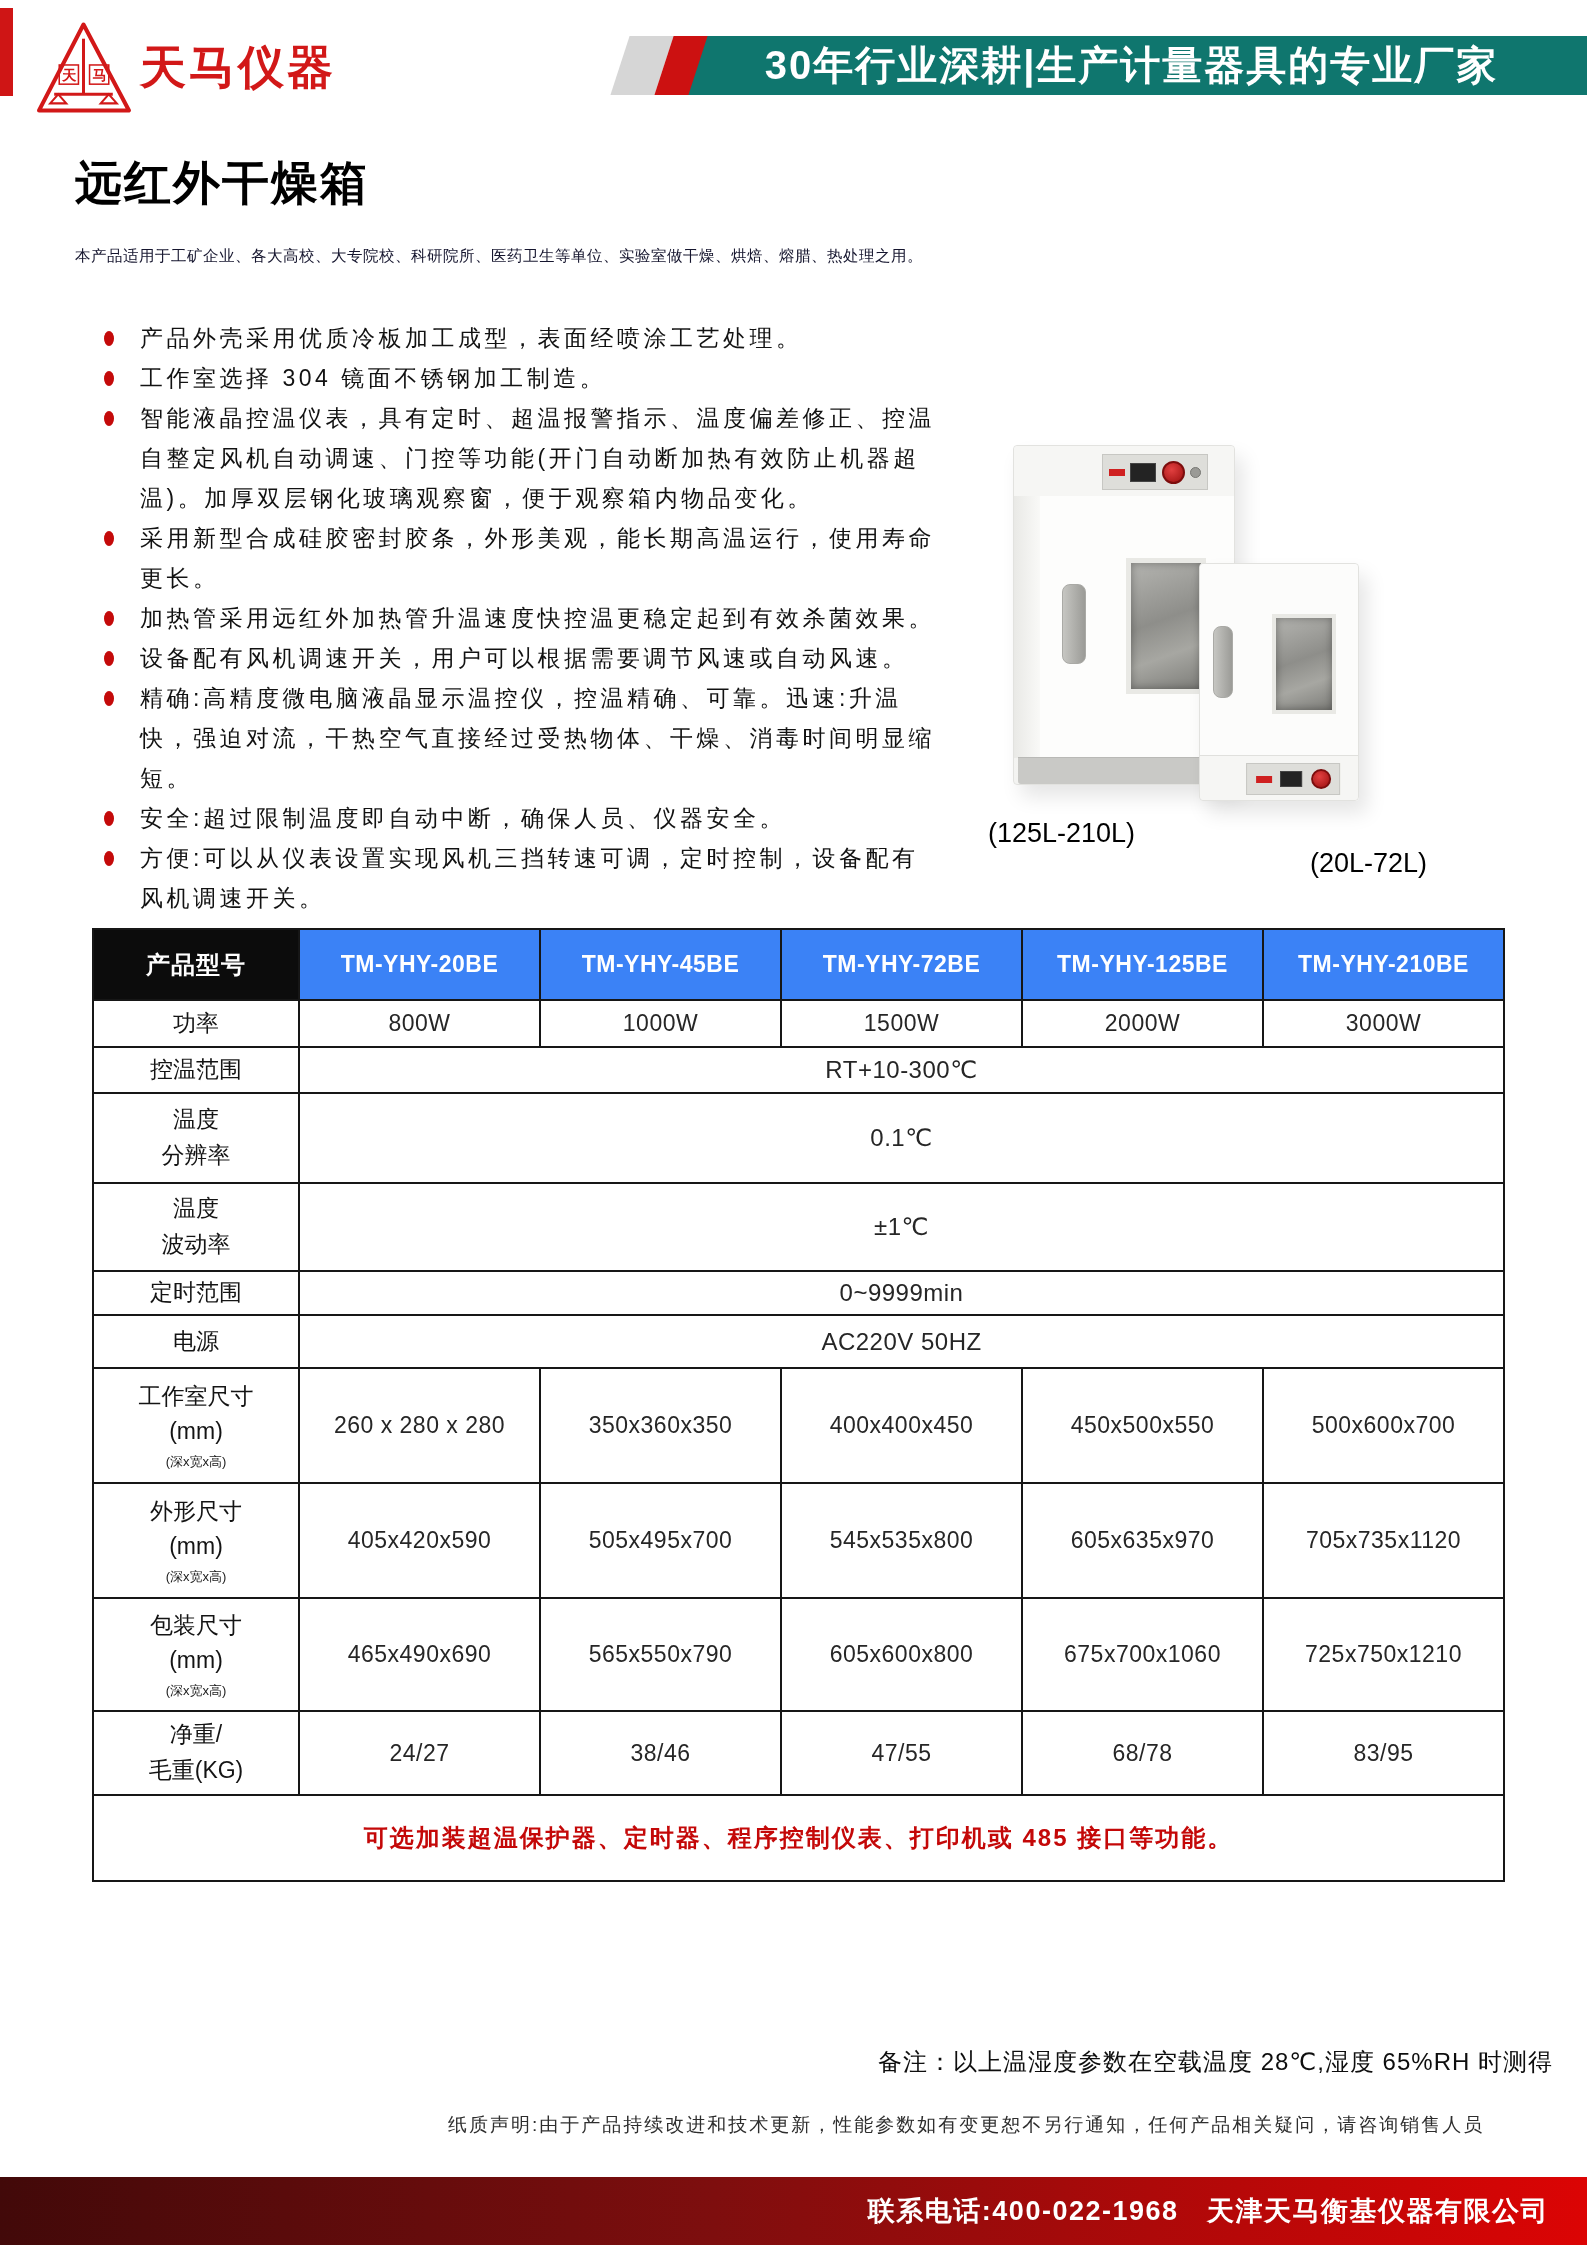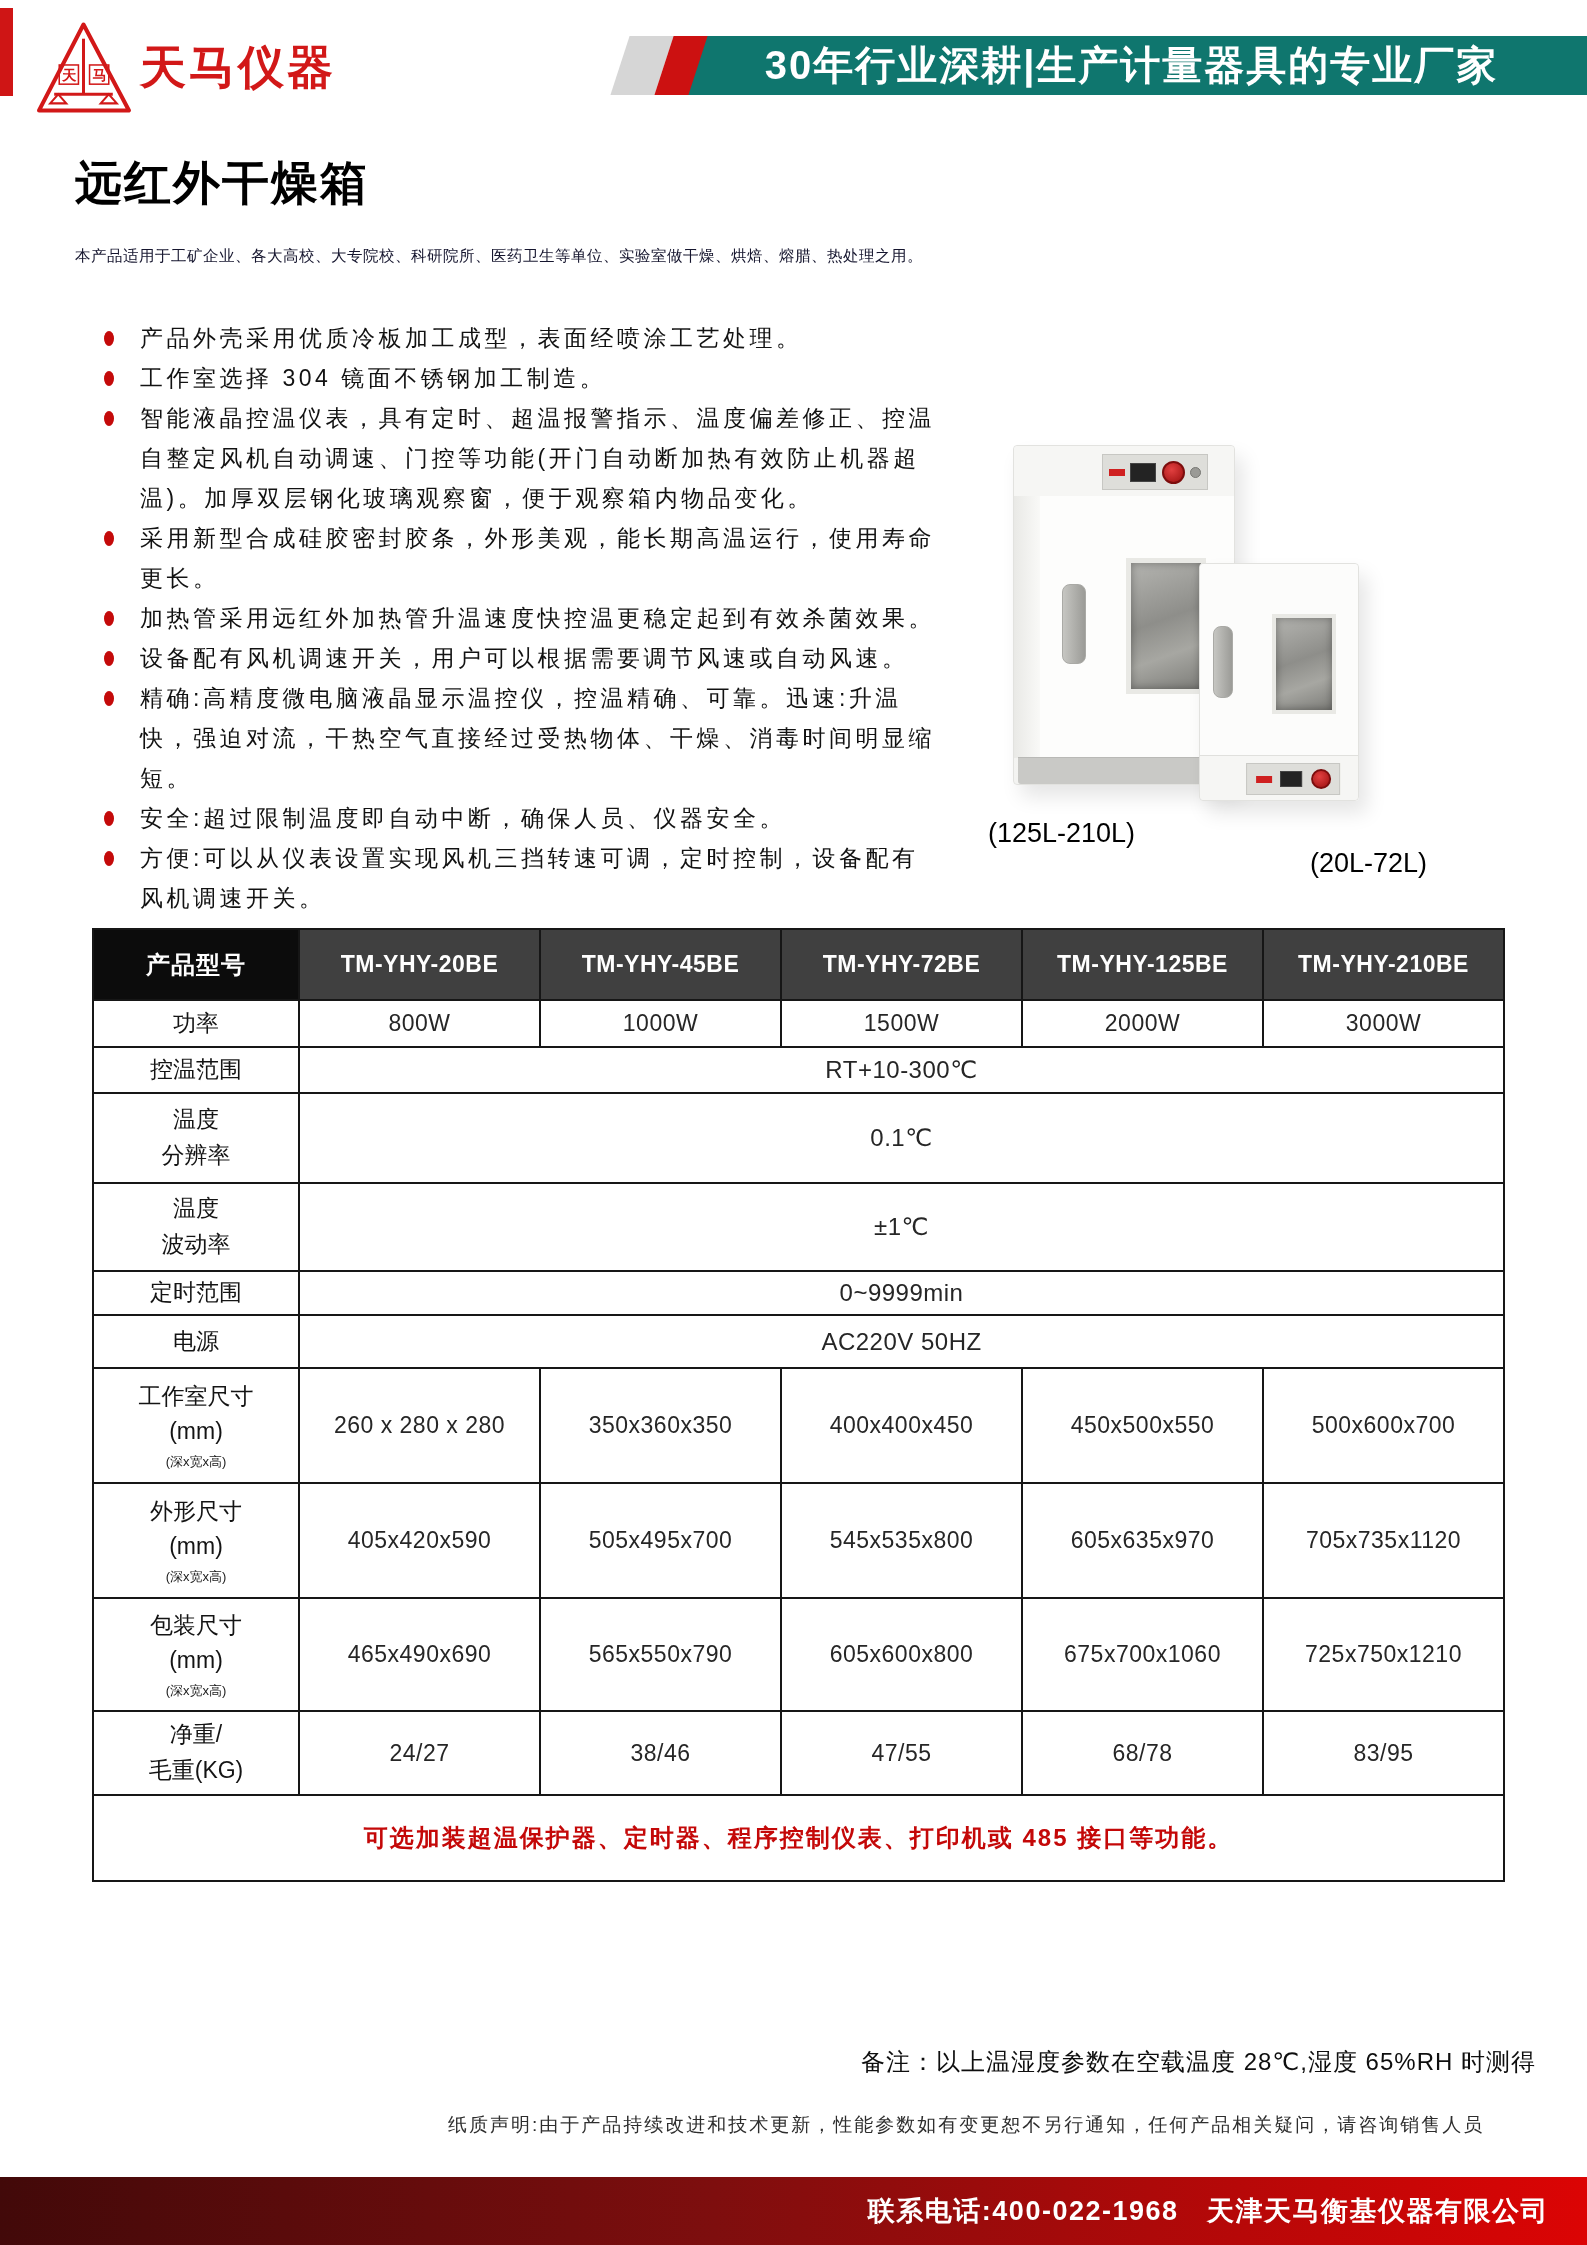--- a/index.html
+++ b/index.html
@@ -60,32 +60,32 @@
   .os-panel .control-knob { width:16px; height:16px; }
   .img-label { position:absolute; font-size:27px; color:#000; white-space:nowrap;margin-top:21px; }
   .img-label.large { left:8px; top:372px; }
   .img-label.small { left:330px; top:402px; }
   
   .spec-wrap { position:absolute; left:92px; top:928px; }
   table.spec { border-collapse:collapse; table-layout:fixed; width:1413px; }
   .spec th, .spec td { border:2px solid #161616; text-align:center; vertical-align:middle; padding:0 4px; }
   .spec thead th { height:69px; }
   .spec th.corner { background:#0c0c0c; color:#fff; font-size:24px; font-weight:700; letter-spacing:1px; }
-  .spec th.model  { background:#404040; color:#fff; font-size:23px; font-weight:600; letter-spacing:0.5px; }
+  .spec th.model  { background:#3b82f6; color:#fff; font-size:23px; font-weight:600; letter-spacing:0.5px; }
   .spec td.lbl { font-size:23px; color:#141414; white-space:pre-line; line-height:1.55; }
   .spec td.val, .spec td.spanv { font-size:23px; color:#262626; letter-spacing:0.5px; }
   .spec td.spanv { font-size:24px; }
   .spec .sub { display:block; font-size:13px; color:#1a1a1a; margin-top:2px; letter-spacing:0; }
   .spec td.optnote { color:#c40808; font-size:24px; font-weight:700; letter-spacing:2px; }
   tr.r0 td{height:46px} tr.r1 td{height:45px} tr.r2 td{height:44px}
   tr.r3 td{height:88px} tr.r4 td{height:86px} tr.r5 td{height:42px}
   tr.r6 td{height:51px} tr.r7 td{height:113px} tr.r8 td{height:113px}
   tr.r9 td{height:111px} tr.r10 td{height:82px} tr.rnote td{height:84px}
   
-  .remark { position:absolute; right:51px; top:2046px; font-size:24px; color:#0e0e0e; letter-spacing:1px;margin-left:32px; }
+  .remark { position:absolute; right:34px; top:2046px; font-size:24px; color:#0e0e0e; letter-spacing:1px;margin-left:32px; }
   .disclaimer { position:absolute; left:448px; right:30px; top:2112px; font-size:19px; color:#2e2e2e; letter-spacing:2px; white-space:nowrap; }
   .footer-bar { position:absolute; left:0; right:0; bottom:0; height:68px;
     background:linear-gradient(90deg,#420909 0%,#7e0e0e 45%,#dc0404 100%);
     display:flex; align-items:center; justify-content:flex-end; padding-right:38px; box-sizing:border-box; }
   .footer-contact { color:#fff; font-size:27px; font-weight:700; letter-spacing:1.5px; white-space:nowrap; }
 </style>
 </head>
 <body>
 
 <div class="page">

